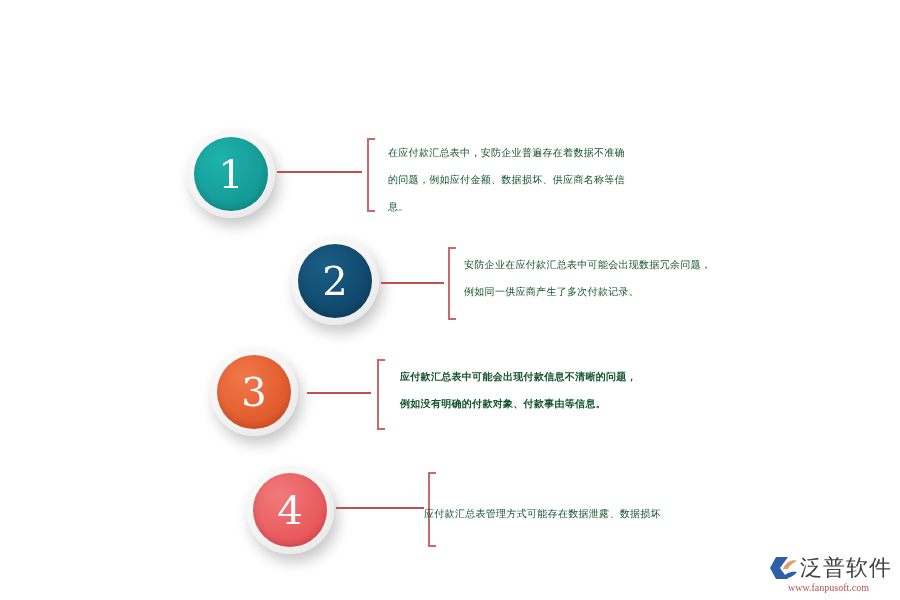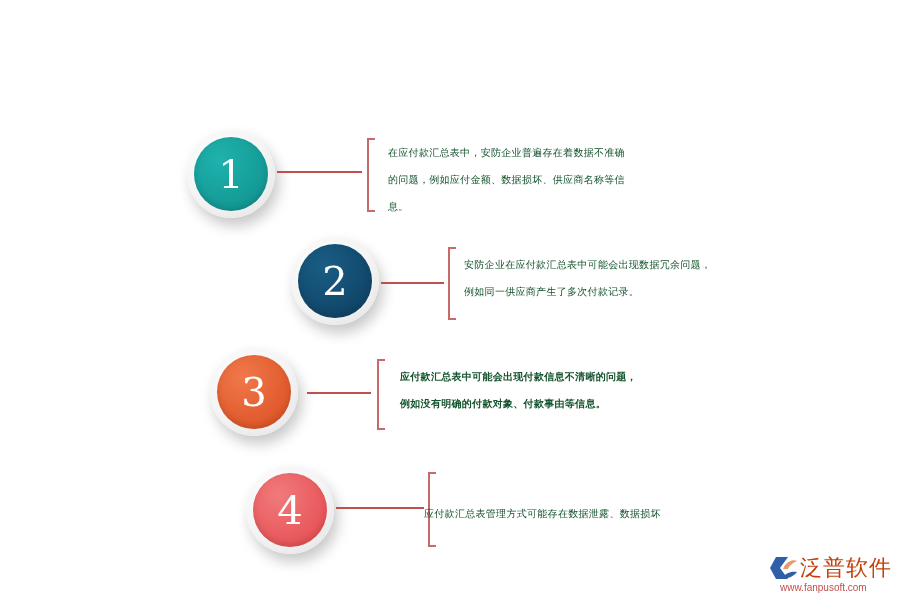--- a/index.html
+++ b/index.html
@@ -28,22 +28,22 @@
     border-left: 2px solid #c86a6a;
     border-top: 2px solid #c86a6a;
     border-bottom: 2px solid #c86a6a;
   }
   .desc {
     position: absolute; color: #14532d; font-size: 10px; line-height: 27px;
     letter-spacing: 0.3px;
   }
   .logo { position: absolute; left: 768px; top: 553px; width: 126px; height: 44px; }
   .logo-mark { position: absolute; left: 2px; top: 2px; width: 28px; height: 26px; }
-  .logo-name { position: absolute; left: 32px; top: 0px; font-size: 22px; color: #c2410c; letter-spacing: 1px; white-space: nowrap; }
-  .logo-url { position: absolute; left: 12px; top: 29px; font-size: 10px; color: #c0504d; font-family: Liberation Sans, sans-serif; white-space: nowrap; }
+  .logo-name { position: absolute; left: 32px; top: 0px; font-size: 22px; color: #404040; letter-spacing: 1px; white-space: nowrap; }
+  .logo-url { position: absolute; left: 20px; top: 29px; font-size: 10px; color: #c0504d; font-family: Liberation Serif, serif; white-space: nowrap; }
 </style>
 </head>
 <body>
 
 <div class="node">
   <div class="ring" style="left:187px;top:130px;width:88px;height:88px;"></div>
   <div class="disc" style="left:194px;top:137px;width:74px;height:74px;background:radial-gradient(circle at 35% 30%, #1fb2ad, #0f8f8b);">
     <span>1</span>
   </div>
   <div class="connector" style="left:277px;top:171px;width:85px;"></div>

